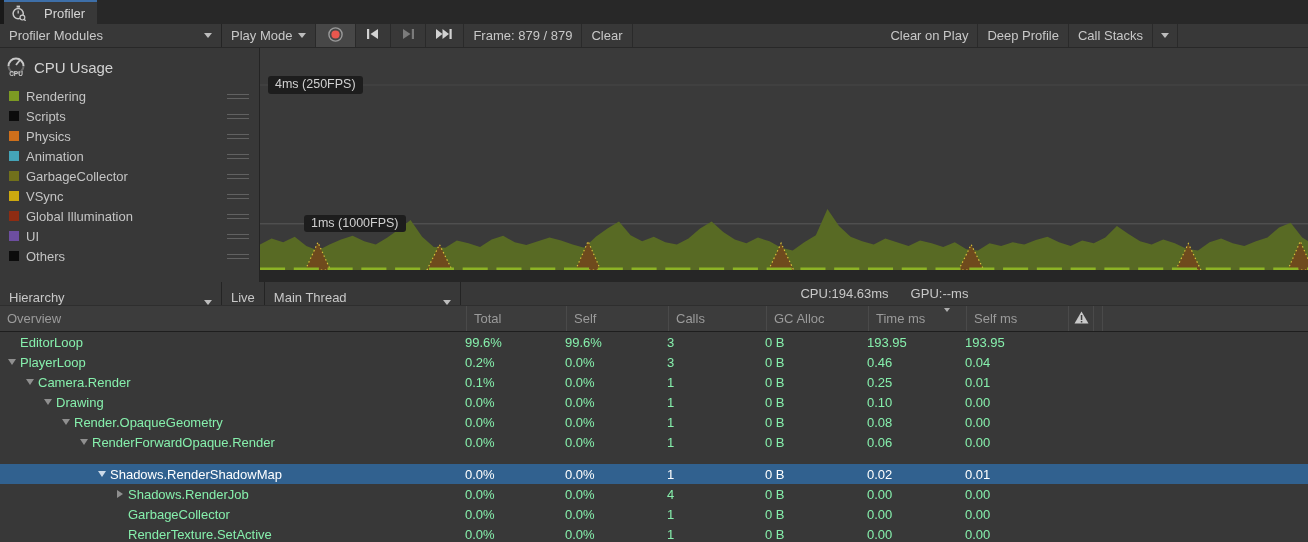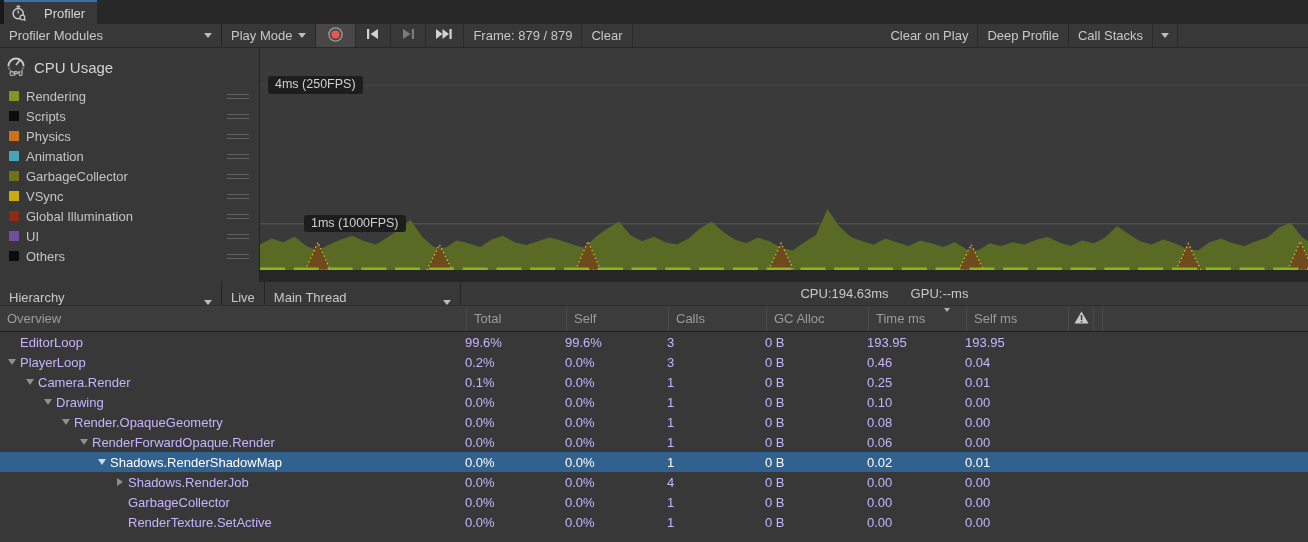--- a/index.html
+++ b/index.html
@@ -54,22 +54,22 @@
   
   .grid-cols { display:grid; grid-template-columns:458px 100px 102px 98px 102px 98px 102px 34px auto; }
   .thead { height:26px; background:#3C3C3C; color:#9B9B9B; border-bottom:1px solid #1E1E1E; }
   .thead .hcell { display:flex; align-items:center; padding-left:7px; position:relative; }
   .thead .hcell + .hcell { border-left:1px solid #4A4A4A;margin-left:8px; }
   .thead .hcell.iconcol { justify-content:center; padding-left:0; border-right:1px solid #4A4A4A; }
   .sort-ind { position:absolute; top:2px; right:8px; width:0; height:0;
     border-left:3.5px solid transparent; border-right:3.5px solid transparent; border-top:4.5px solid #AFAFAF; }
 
   .tbody { }
-  .trow { height:20px; align-items:center; color:#c4b5fd; }
-  .trow.sel { background:#31618F; color:#FFFFFF; }
+  .trow { height:20px; align-items:center; color:#86efac; }
+  .trow.sel { background:#31618F; color:#FFFFFF;margin-top:12px; }
   .cell { overflow:hidden; white-space:nowrap; }
   .cell.name { display:flex; align-items:center; }
   .cell.num { padding-left:7px; }
   .fold { width:16px; flex:none; display:inline-flex; justify-content:center; align-items:center; }
   .fold.open::before { content:""; width:0; height:0; border-left:4.5px solid transparent;
     border-right:4.5px solid transparent; border-top:6px solid #8F8F8F; }
   .trow.sel .fold.open::before { border-top-color:#CBD9E8; }
   .fold.closed::before { content:""; width:0; height:0; border-top:4.5px solid transparent;
     border-bottom:4.5px solid transparent; border-left:6px solid #8F8F8F; }
 </style>

